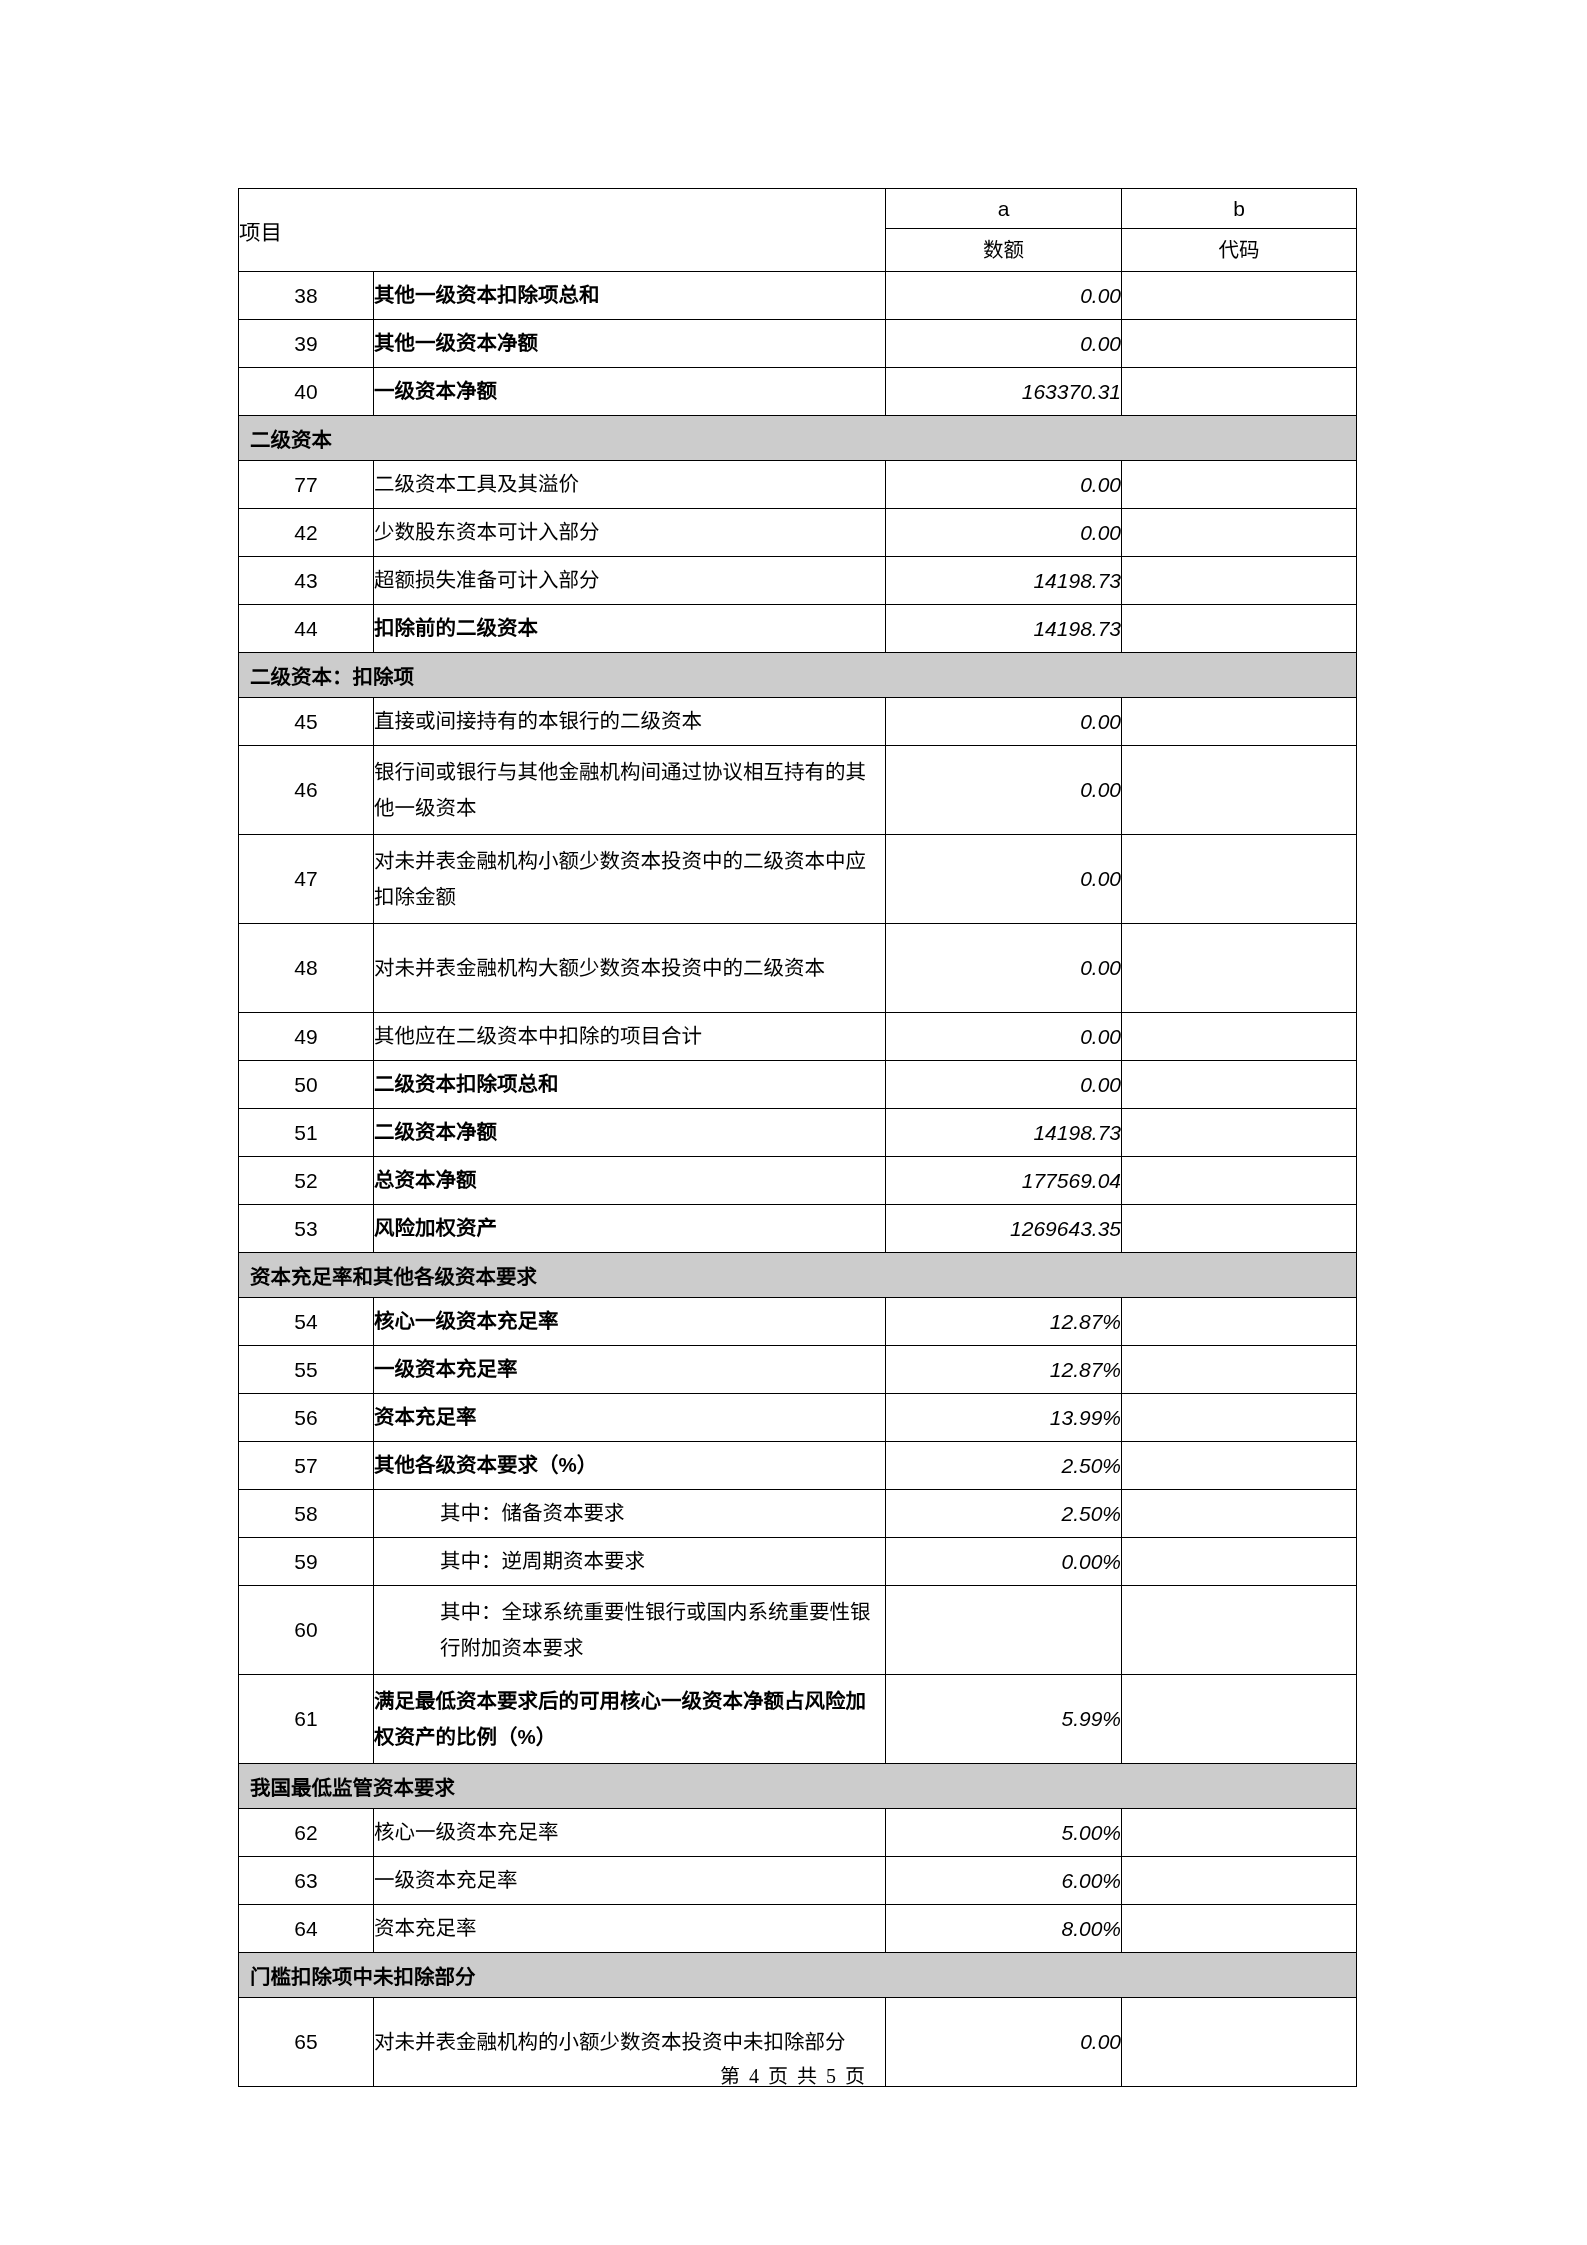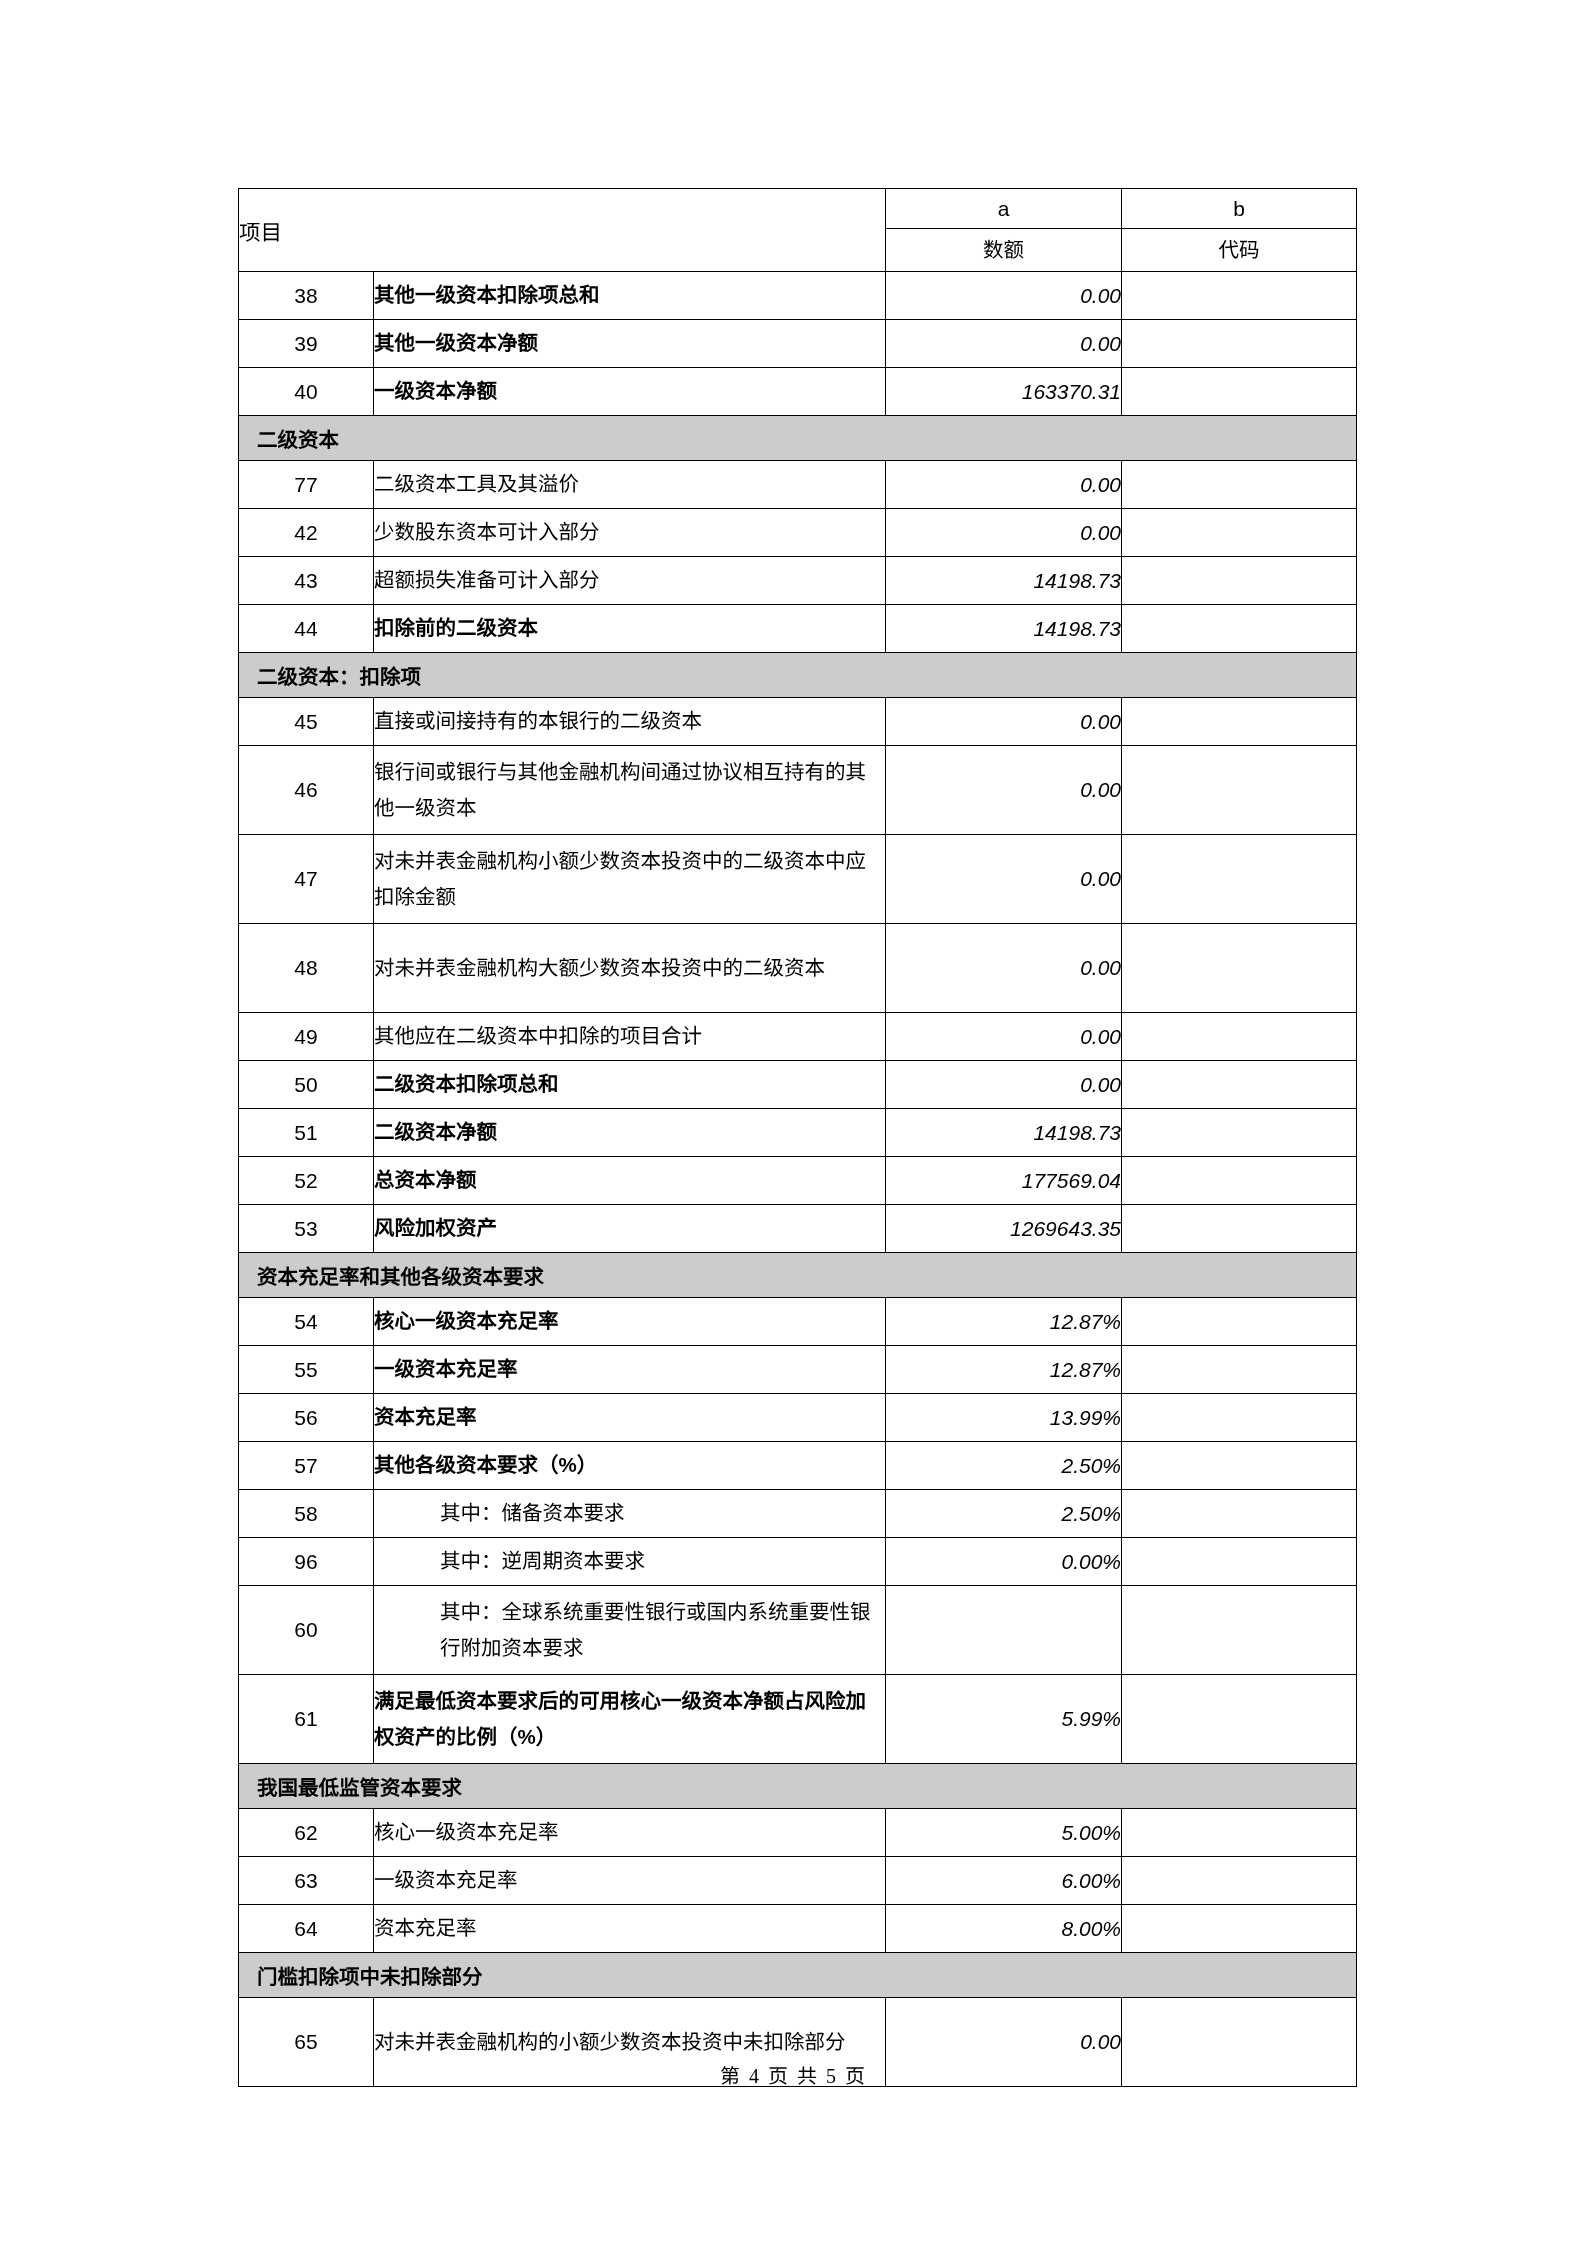--- a/index.html
+++ b/index.html
@@ -70,21 +70,21 @@
     height: 42px;
     line-height: 42px;
   }
 
   
   tr.section-row td {
     background: #cccccc;
     font-weight: bold;
     font-size: 20.5px;
     height: 44px;
-    padding: 0 0 0 18px;
+    padding: 0 0 0 11px;
     text-align: left;
   }
 
   
   td.num {
     text-align: center;
     font-size: 21px;
     font-weight: normal;
   }
   td.item {
@@ -273,21 +273,21 @@
             <td class="val">2.50%</td>
             <td class="code"></td>
           </tr>
           <tr class="r1">
             <td class="num">58</td>
             <td class="item indent">其中：储备资本要求</td>
             <td class="val">2.50%</td>
             <td class="code"></td>
           </tr>
           <tr class="r1">
-            <td class="num">96</td>
+            <td class="num">59</td>
             <td class="item indent">其中：逆周期资本要求</td>
             <td class="val">0.00%</td>
             <td class="code"></td>
           </tr>
           <tr class="r2">
             <td class="num">60</td>
             <td class="item indent">其中：全球系统重要性银行或国内系统重要性银行附加资本要求</td>
             <td class="val filled"></td>
             <td class="code filled"></td>
           </tr>

